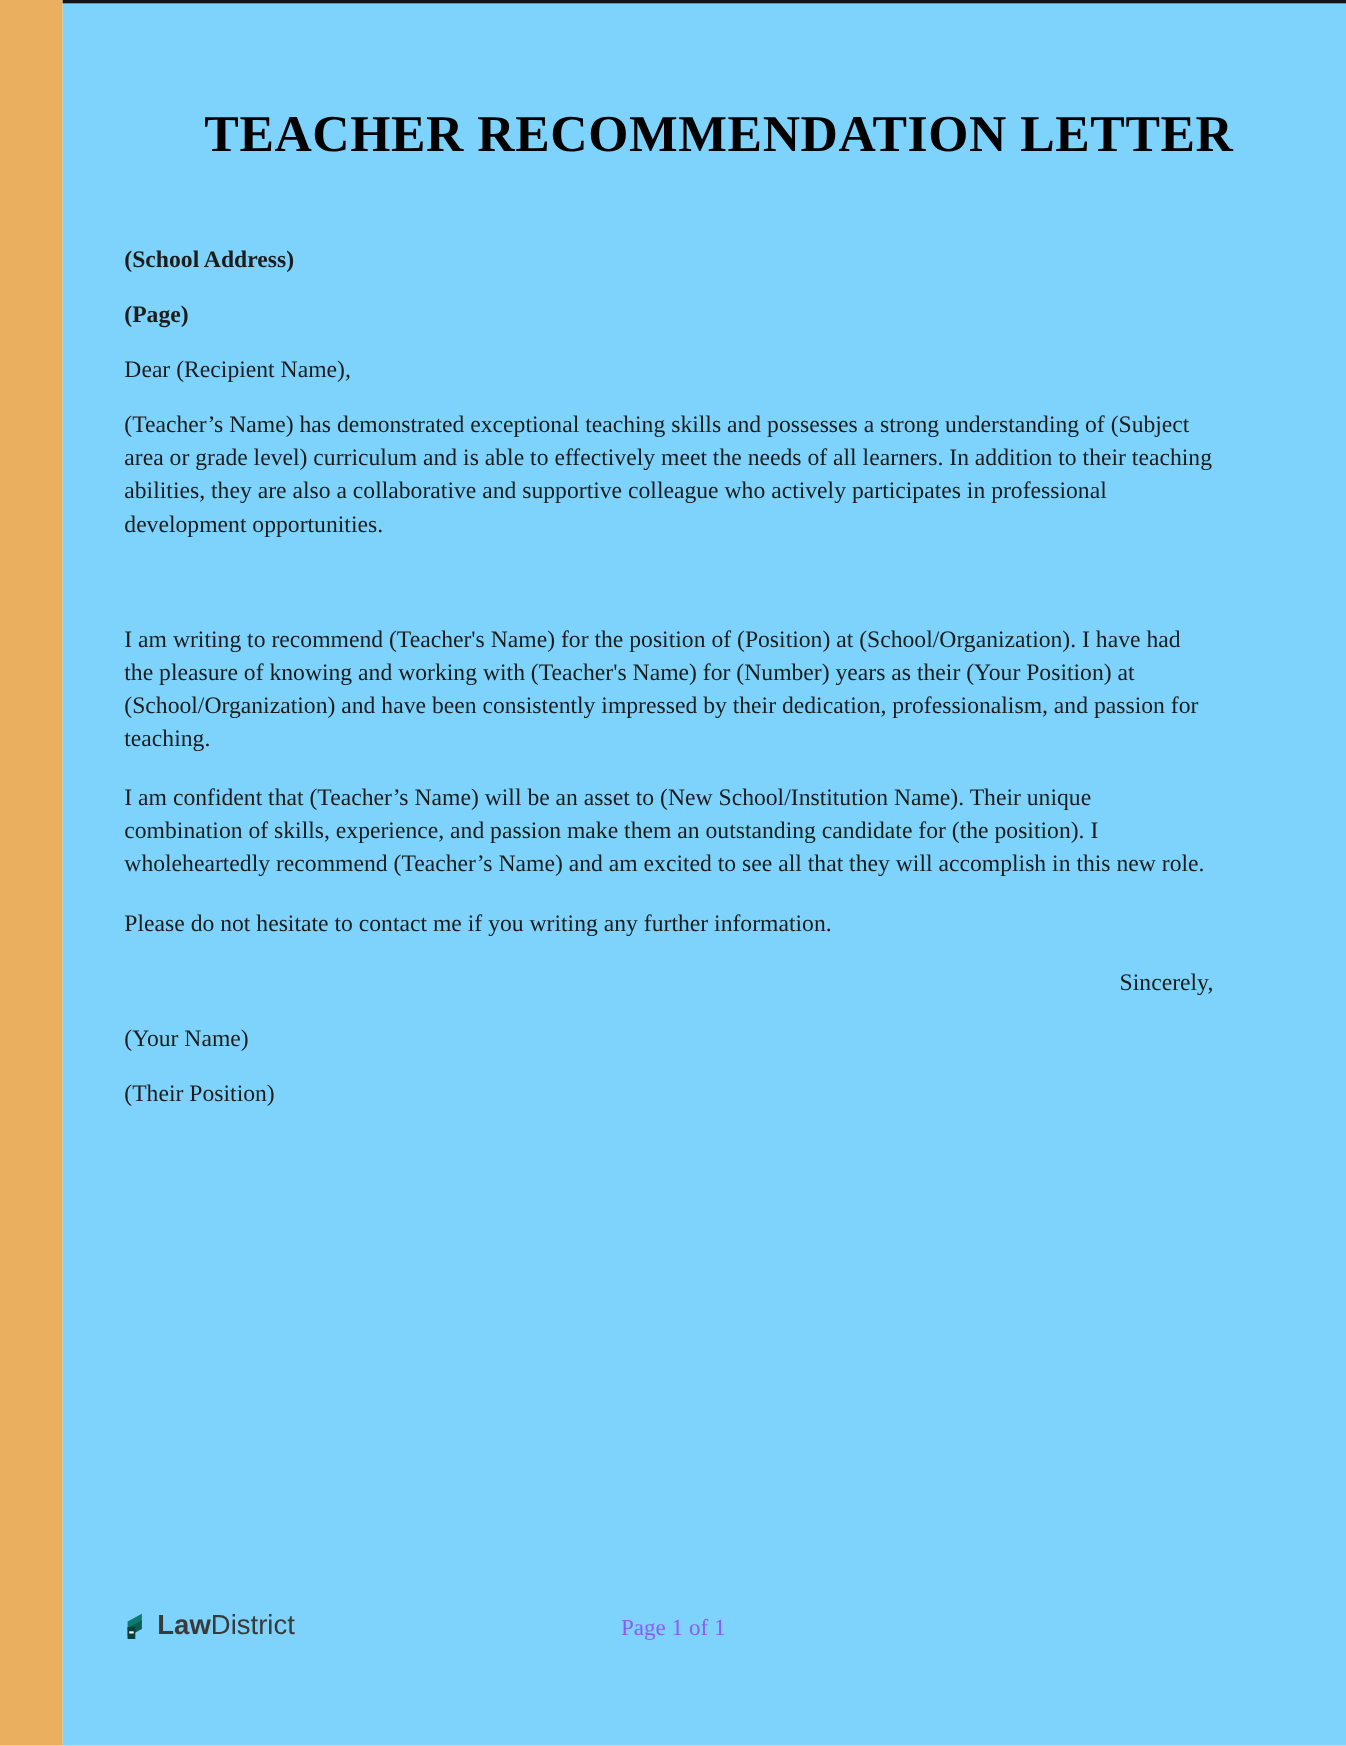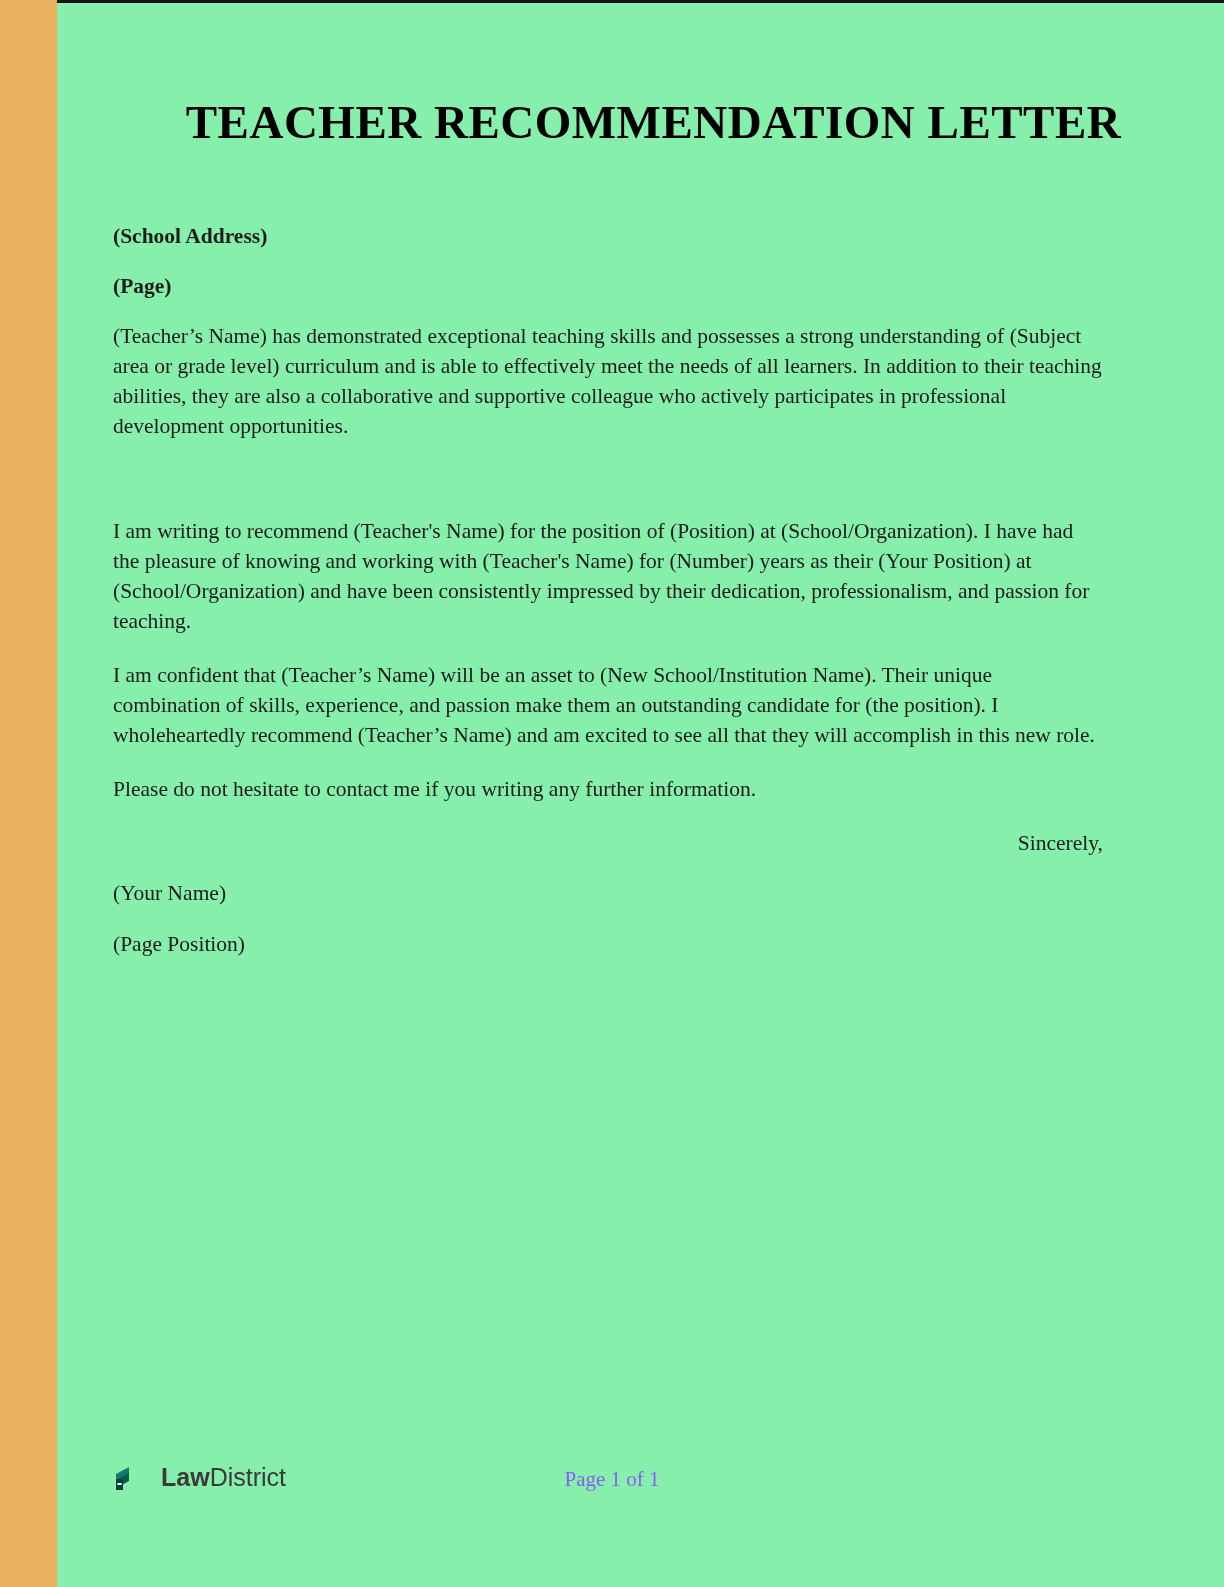--- a/index.html
+++ b/index.html
@@ -15,21 +15,21 @@
   }
   .accent-stripe {
     position: absolute;
     left: 0; top: 0; bottom: 0;
     width: 57px;
     background: #EAB05F;
   }
   .page {
     position: absolute;
     left: 57px; top: 0; bottom: 0; right: 0;
-    background: #86efac;
+    background: #7dd3fc;
     border-top: 3px solid #141414;
     padding: 0 0 0 56px;
   }
   .doc-title {
     margin: 92px 30px 0 0;
     text-align: center;
     font-size: 47px;
     font-weight: bold;
     letter-spacing: 0.5px;
     color: #000000;
@@ -69,21 +69,21 @@
     left: 0; right: 0;
     bottom: 88px;
     height: 36px;
   }
   .logo {
     position: absolute;
     left: 113px;
     top: 0;
     display: flex;
     align-items: center;
-    gap: 22px;
+    gap: 4px;
   }
   .logo-icon {
     width: 26px;
     height: 28px;
     display: inline-block;
   }
   .logo-text {
     font-family: "Liberation Sans", sans-serif;
     font-size: 25px;
     color: #3A3A3A;
@@ -106,31 +106,32 @@
 <div class="accent-stripe"></div>
 
 <div class="page">
 
   <h1 class="doc-title">TEACHER RECOMMENDATION LETTER</h1>
 
   <div class="letter">
     <p class="head-line">(School Address)</p>
     <p class="head-line">(Page)</p>
 
+    <p class="salutation">Dear (Recipient Name),</p>
 
     <p class="para gap-after">(Teacher’s Name) has demonstrated exceptional teaching skills and possesses a strong understanding of (Subject area or grade level) curriculum and is able to effectively meet the needs of all learners. In addition to their teaching abilities, they are also a collaborative and supportive colleague who actively participates in professional development opportunities.</p>
     <p class="para">I am writing to recommend (Teacher's Name) for the position of (Position) at (School/Organization). I have had the pleasure of knowing and working with (Teacher's Name) for (Number) years as their (Your Position) at (School/Organization) and have been consistently impressed by their dedication, professionalism, and passion for teaching.</p>
     <p class="para">I am confident that (Teacher’s Name) will be an asset to (New School/Institution Name). Their unique combination of skills, experience, and passion make them an outstanding candidate for (the position). I wholeheartedly recommend (Teacher’s Name) and am excited to see all that they will accomplish in this new role.</p>
 
     <p class="contact-line">Please do not hesitate to contact me if you writing any further information.</p>
 
     <p class="closing">Sincerely,</p>
 
     <p class="sig-line">(Your Name)</p>
-    <p class="sig-line">(Page Position)</p>
+    <p class="sig-line">(Their Position)</p>
   </div>
 
 </div>
 
 <div class="footer">
   <div class="logo">
     <span class="logo-icon">
       <svg width="26" height="28" viewBox="0 0 26 28" xmlns="http://www.w3.org/2000/svg">
         <path d="M3 10 L16 3 L16 11 L3 18 Z" fill="#0E7B70"></path>
         <path d="M3 16 L16 9 L16 17 L3 24 Z" fill="#0A5D55"></path>

